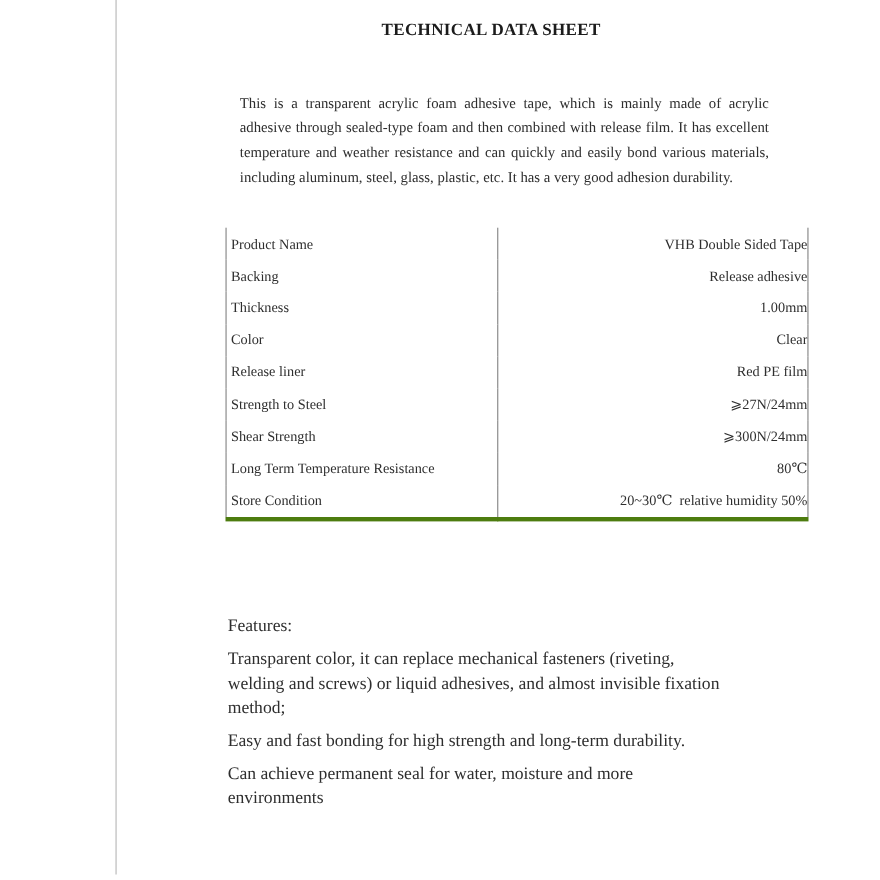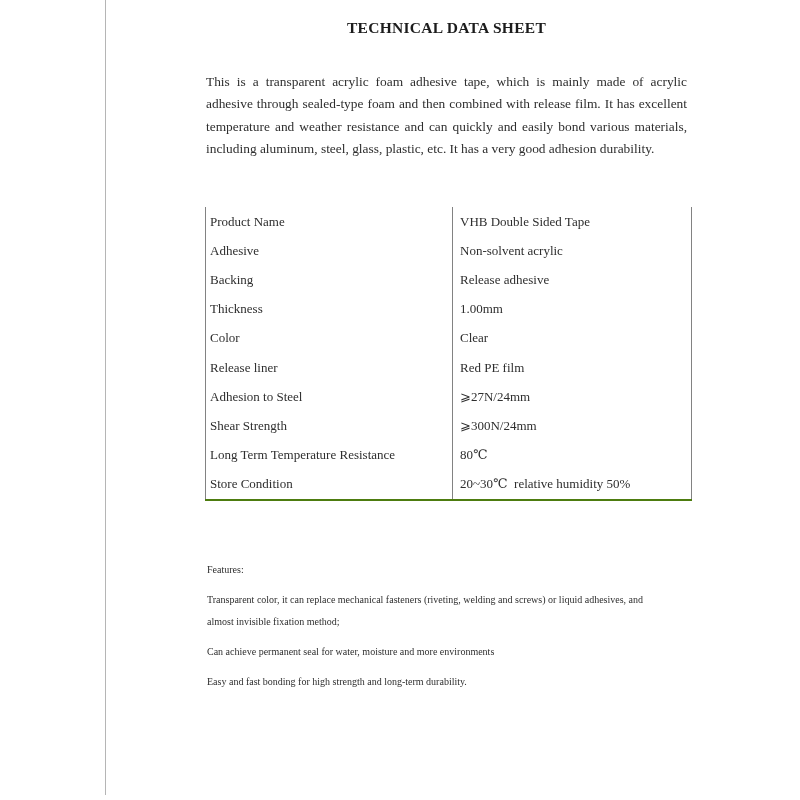--- a/index.html
+++ b/index.html
@@ -35,56 +35,57 @@
     font-size: 15.5px;
     font-weight: bold;
     letter-spacing: 0.3px;
     color: #1c1c1c;
   }
   .intro {
     position: absolute;
     left: 206px;
     top: 71px;
     width: 481px;
-    margin: 0;
+    margin: 12px;
     font-size: 13.4px;
     line-height: 22.3px;
     text-align: justify;
   }
   .spec-table {
     position: absolute;
     left: 205px;
     top: 207px;
-    width: 487px;
+    width: 530px;
     border-collapse: collapse;
-    border-bottom: 2px solid #4d7c0f;
+    border-bottom: 4px solid #4d7c0f;
     font-size: 13px;
     table-layout: fixed;
   }
   .spec-table td {
     height: 29.2px;
     vertical-align: middle;
     border-left: 1px solid #828282;
     white-space: pre-wrap;
     overflow: hidden;
   }
   .spec-table td.spec-label {
     width: 242px;
     padding: 0 0 0 4px;
   }
   .spec-table td.spec-value {
     padding: 0 0 0 7px;
     border-right: 1px solid #828282;
+    text-align: right;
   }
   .features {
     position: absolute;
     left: 207px;
     top: 559px;
     width: 470px;
-    font-size: 10px;
+    font-size: 16px;
     line-height: 22px;
   }
   .features-heading {
     margin: 0;
   }
   .feature-item {
     margin: 8px 16px 0 0;
   }
 </style>
 </head>
@@ -99,24 +100,20 @@
   <p class="intro">This is a transparent acrylic foam adhesive tape, which is mainly made of acrylic adhesive through sealed-type foam and then combined with release film. It has excellent temperature and weather resistance and can quickly and easily bond various materials, including aluminum, steel, glass, plastic, etc. It has a very good adhesion durability.</p>
 
   <table class="spec-table">
     <tbody>
 
         <tr>
           <td class="spec-label">Product Name</td>
           <td class="spec-value">VHB Double Sided Tape</td>
         </tr>
 
-        <tr>
-          <td class="spec-label">Adhesive</td>
-          <td class="spec-value">Non-solvent acrylic</td>
-        </tr>
 
         <tr>
           <td class="spec-label">Backing</td>
           <td class="spec-value">Release adhesive</td>
         </tr>
 
         <tr>
           <td class="spec-label">Thickness</td>
           <td class="spec-value">1.00mm</td>
         </tr>
@@ -125,21 +122,21 @@
           <td class="spec-label">Color</td>
           <td class="spec-value">Clear</td>
         </tr>
 
         <tr>
           <td class="spec-label">Release liner</td>
           <td class="spec-value">Red PE film</td>
         </tr>
 
         <tr>
-          <td class="spec-label">Adhesion to Steel</td>
+          <td class="spec-label">Strength to Steel</td>
           <td class="spec-value">⩾27N/24mm</td>
         </tr>
 
         <tr>
           <td class="spec-label">Shear Strength</td>
           <td class="spec-value">⩾300N/24mm</td>
         </tr>
 
 
         <tr>
@@ -153,19 +150,19 @@
         </tr>
       </tbody>
   </table>
 
   <div class="features">
     <p class="features-heading">Features:</p>
     <div>
 
         <p class="feature-item">Transparent color, it can replace mechanical fasteners (riveting, welding and screws) or liquid adhesives, and almost invisible fixation method;</p>
 
+        <p class="feature-item">Easy and fast bonding for high strength and long-term durability.</p>
+
         <p class="feature-item">Can achieve permanent seal for water, moisture and more environments</p>
-
-        <p class="feature-item">Easy and fast bonding for high strength and long-term durability.</p>
       </div>
   </div>
 
 </div>
 
 </body></html>

